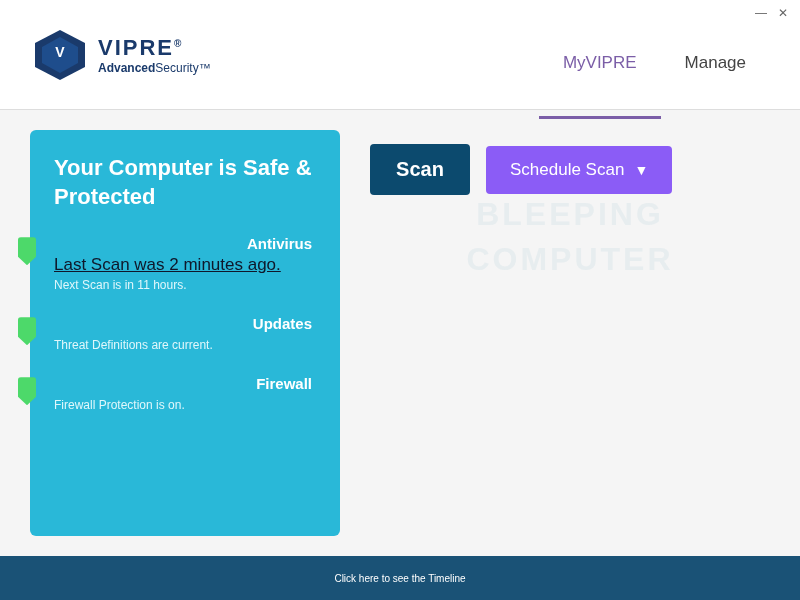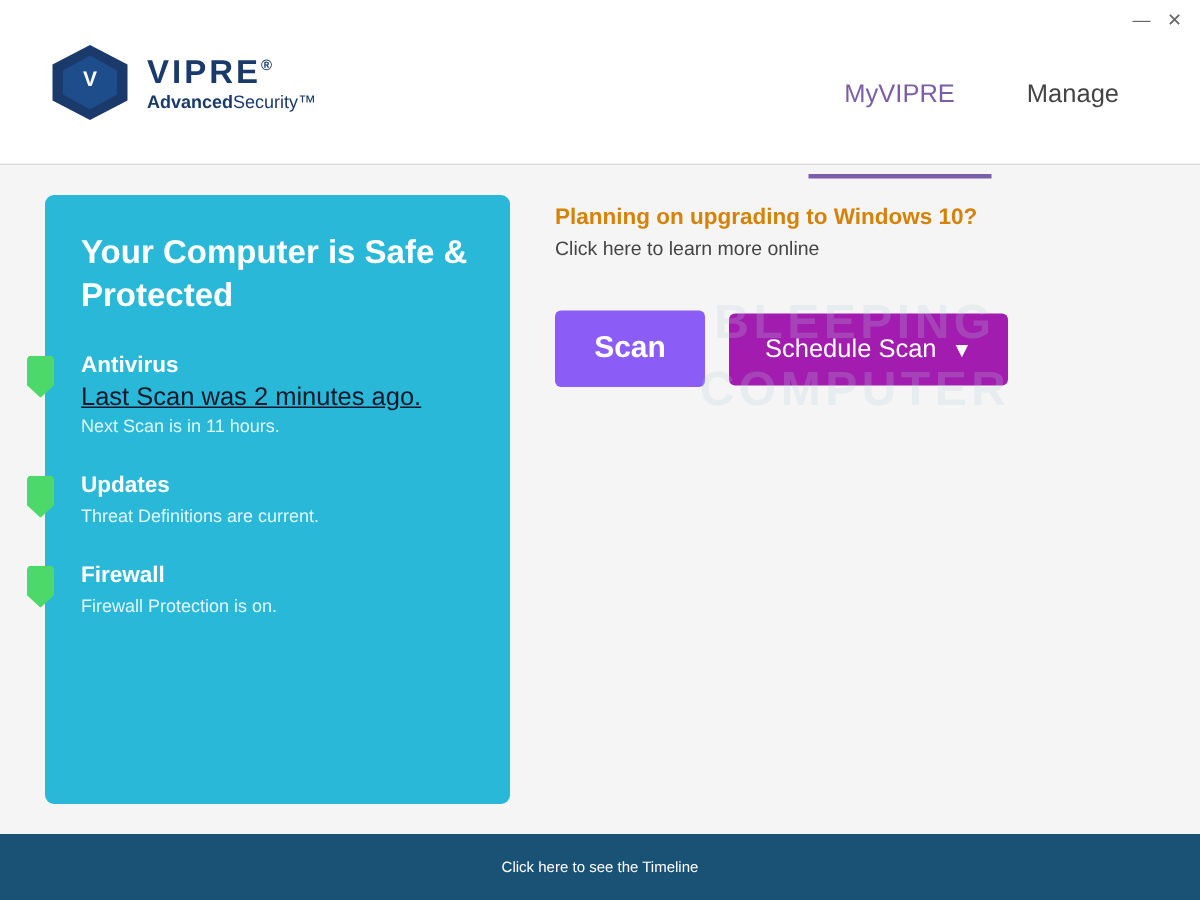--- a/index.html
+++ b/index.html
@@ -112,20 +112,21 @@
       width: 18px;
       height: 28px;
       background: #4dd96a;
       clip-path: polygon(0 0, 100% 0, 100% 70%, 50% 100%, 0 70%);
       border-radius: 3px 3px 0 0;
     }
     .status-item-title {
       font-size: 15px;
       font-weight: bold;
       margin-bottom: 3px;
+      text-align: right;
     }
     .status-item-link {
       color: #0f172a;
       text-decoration: underline;
       font-size: 17px;
       cursor: pointer;
     }
     .status-item-text {
       font-size: 12px;
       color: #e0f7fb;
@@ -154,33 +155,33 @@
       text-decoration: none;
     }
 
     .buttons-row {
       display: flex;
       gap: 16px;
       align-items: center;
       margin-top: 8px;
     }
     .btn-scan {
-      background: #8b5cf6;
+      background: #0c4a6e;
       color: #fff;
       border: none;
       border-radius: 4px;
       padding: 14px 24px;
       font-size: 20px;
       font-weight: 600;
       cursor: pointer;
       min-width: 100px;
     }
 
     .btn-schedule {
-      background: #a21caf;
+      background: #8b5cf6;
       color: #fff;
       border: none;
       border-radius: 4px;
       padding: 14px 24px;
       font-size: 17px;
       font-weight: 500;
       cursor: pointer;
       display: flex;
       align-items: center;
       gap: 10px;
@@ -258,24 +259,20 @@
       <span class="status-item-text">Firewall Protection is on.</span>
     </div>
   </div>
 
   <div class="right-panel">
 
     <div style="position:relative;">
       <div style="position:absolute; top:56px; left:50%; transform:translateX(-50%); font-size:32px; color:rgba(180,210,220,0.22); font-weight:bold; letter-spacing:3px; text-align:center; pointer-events:none; white-space:nowrap; z-index:0; line-height:1.4;">BLEEPING<br>COMPUTER</div>
     </div>
 
-    <div class="upgrade-notice">
-      <div class="upgrade-title">Planning on upgrading to Windows 10?</div>
-      <a class="upgrade-link">Click here to learn more online</a>
-    </div>
 
     <div class="buttons-row">
       <button class="btn-scan">Scan</button>
       <button class="btn-schedule">
         <span>Schedule Scan</span>
         <span class="dropdown-arrow">▼</span>
       </button>
     </div>
   </div>
 

